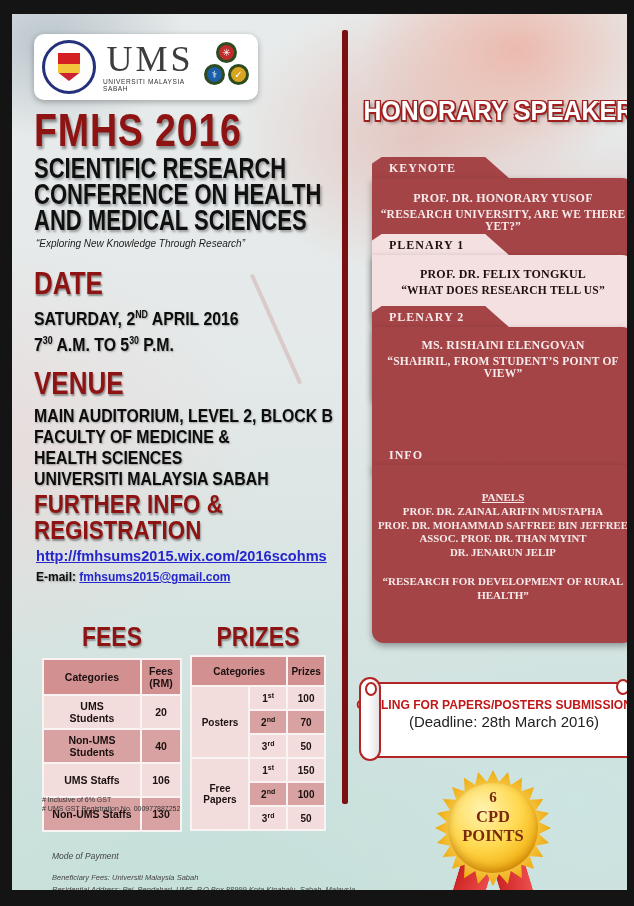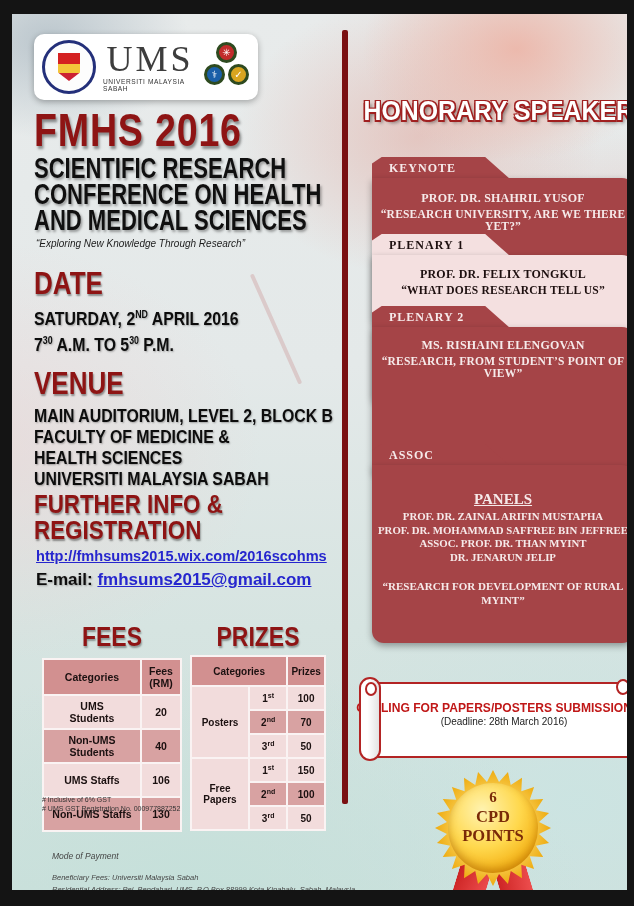--- a/index.html
+++ b/index.html
@@ -48,21 +48,21 @@
 
   .sec-head{position:absolute;font-size:31px;font-weight:bold;color:#8E1414;transform:scaleX(.84);
     transform-origin:left top;text-shadow:1px 2px 2px rgba(0,0,0,.4);white-space:nowrap;}
   .sec-body{position:absolute;font-size:18px;line-height:21px;font-weight:bold;color:#0d0d0d;
     transform:scaleX(.88);transform-origin:left top;text-shadow:1px 1px 2px rgba(0,0,0,.3);white-space:nowrap;}
   .sec-body sup{font-size:10px;}
   .info-head{position:absolute;left:22px;top:477px;font-size:26px;line-height:26px;font-weight:bold;
     color:#8E1414;transform:scaleX(.86);transform-origin:left top;text-shadow:1px 2px 2px rgba(0,0,0,.4);white-space:nowrap;}
   .url-link{position:absolute;left:24px;top:533px;font-size:15.5px;font-weight:bold;color:#2626CE;
     text-decoration:underline;transform:scaleX(.94);transform-origin:left top;white-space:nowrap;}
-  .email-row{position:absolute;left:24px;top:556px;font-size:17px;white-space:nowrap;}
+  .email-row{position:absolute;left:24px;top:556px;font-size:12px;white-space:nowrap;}
   .email-label{font-weight:bold;color:#0d0d0d;text-shadow:1px 1px 2px rgba(0,0,0,.3);}
   .email-link{font-weight:bold;color:#2626CE;text-decoration:underline;}
 
   .tbl-head{position:absolute;font-size:27px;font-weight:bold;color:#8E1414;
     text-shadow:1px 2px 2px rgba(0,0,0,.35);transform:scaleX(.85);transform-origin:center top;text-align:center;}
   table{border-collapse:collapse;position:absolute;}
   td,th{border:2px solid #faf3f3;text-align:center;font-weight:bold;color:#1b1010;
     white-space:pre-line;padding:2px 3px;}
   .fees-table{left:30px;top:644px;width:140px;font-size:10.5px;}
   .fees-table th{background:#D29090;height:30px;}
@@ -88,37 +88,37 @@
   .folder{position:absolute;left:360px;width:262px;font-family:"Liberation Serif",serif;}
   .folder .tab{position:relative;height:22px;width:138px;font-size:12px;font-weight:bold;letter-spacing:1px;
     line-height:23px;padding-left:17px;box-sizing:border-box;
     clip-path:polygon(0 100%,0 30%,7% 0,82% 0,100% 100%);}
   .folder .fbody{position:absolute;left:0;top:21px;width:262px;border-radius:0 12px 12px 12px;
     box-shadow:0 3px 7px rgba(0,0,0,.35);text-align:center;box-sizing:border-box;}
   .folder.dark .tab,.folder.dark .fbody{background:#A54447;color:#F6EAEA;}
   .folder.light .tab,.folder.light .fbody{background:#F4E0E0;color:#1d0f0f;}
   .sp-name{font-size:12px;font-weight:bold;letter-spacing:.2px;}
   .sp-quote{font-size:11.5px;font-weight:bold;margin-top:2px;letter-spacing:.2px;}
-  .panels-title{font-size:15px;font-weight:bold;text-decoration:underline;margin-bottom:2px;}
+  .panels-title{font-size:11px;font-weight:bold;text-decoration:underline;margin-bottom:2px;}
   .panelist{font-size:10.8px;font-weight:bold;line-height:13.5px;}
   .forum-quote{font-size:11px;font-weight:bold;line-height:13.5px;margin-top:16px;}
 
   
   .scroll{position:absolute;left:347px;top:663px;width:277px;height:84px;}
   .scroll-body{position:absolute;left:13px;top:5px;right:0;bottom:3px;background:#fff;
     border:2.5px solid #B32424;border-radius:5px;display:flex;flex-direction:column;
     align-items:center;justify-content:center;padding-bottom:14px;box-sizing:border-box;}
   .scroll-roll{position:absolute;left:0;top:0;width:22px;height:100%;background:linear-gradient(90deg,#fff 35%,#e3e3e3);
     border:2.5px solid #B32424;border-radius:11px;box-sizing:border-box;}
   .scroll-roll::before{content:'';position:absolute;left:4px;top:3px;width:8px;height:10px;
     border:2px solid #B32424;border-radius:50%;background:#fff;}
   .scroll-curl{position:absolute;right:4px;top:-5px;width:10px;height:12px;border:2.5px solid #B32424;
     border-radius:50%;background:#fff;}
   .banner-l1{font-size:13px;font-weight:bold;color:#C01818;transform:scaleX(.93);white-space:nowrap;}
-  .banner-l2{font-size:10px;color:#222;margin-top:1px;}
+  .banner-l2{font-size:15px;color:#222;margin-top:1px;}
 
   
   .badge{position:absolute;left:423px;top:756px;width:116px;height:148px;}
   .ribbon{position:absolute;width:32px;height:70px;top:80px;background:linear-gradient(100deg,#C81E1E,#F25454);
     clip-path:polygon(0 0,100% 0,100% 100%,50% 74%,0 100%);}
   .ribbon.rl{left:20px;transform:rotate(17deg);}
   .ribbon.rr{left:64px;transform:rotate(-17deg);}
   .burst{position:absolute;left:0;top:0;width:116px;height:116px;
     background:radial-gradient(circle,#FFE27A 30%,#EDA90C 72%,#C77F00 100%);}
   .badge-circle{position:absolute;left:13px;top:13px;width:90px;height:90px;border-radius:50%;
@@ -259,49 +259,49 @@
     <div>Residential Address: Pej. Bendahari, UMS, P.O.Box 88999 Kota Kinabalu, Sabah, Malaysia</div>
 
   </div>
 
   <div class="divider"></div>
   <div class="speakers-head">HONORARY SPEAKERS</div>
 
   <div class="folder dark" style="top:143px;z-index:1;">
     <div class="tab">KEYNOTE</div>
     <div class="fbody" style="height:150px;padding-top:13px;">
-      <div class="sp-name">PROF. DR. SHAHRIL YUSOF</div>
+      <div class="sp-name">PROF. DR. HONORARY YUSOF</div>
       <div class="sp-quote">“RESEARCH UNIVERSITY, ARE WE THERE YET?”</div>
     </div>
   </div>
   <div class="folder light" style="top:220px;z-index:2;">
     <div class="tab">PLENARY 1</div>
     <div class="fbody" style="height:150px;padding-top:12px;">
       <div class="sp-name">PROF. DR. FELIX TONGKUL</div>
       <div class="sp-quote">“WHAT DOES RESEARCH TELL US”</div>
     </div>
   </div>
   <div class="folder dark" style="top:292px;z-index:3;">
     <div class="tab">PLENARY 2</div>
     <div class="fbody" style="height:150px;padding-top:11px;">
       <div class="sp-name">MS. RISHAINI ELENGOVAN</div>
-      <div class="sp-quote">“RESEARCH, FROM STUDENT’S POINT OF VIEW”</div>
+      <div class="sp-quote">“SHAHRIL, FROM STUDENT’S POINT OF VIEW”</div>
     </div>
   </div>
   <div class="folder dark" style="top:430px;z-index:5;">
-    <div class="tab">ASSOC</div>
+    <div class="tab">INFO</div>
     <div class="fbody" style="height:178px;padding-top:26px;">
       <div class="panels-title">PANELS</div>
       <div class="panelist">PROF. DR. ZAINAL ARIFIN MUSTAPHA</div>
       <div class="panelist">PROF. DR. MOHAMMAD SAFFREE BIN JEFFREE</div>
       <div class="panelist">ASSOC. PROF. DR. THAN MYINT</div>
       <div class="panelist">DR. JENARUN JELIP</div>
       <div class="forum-quote">
         <div>“RESEARCH FOR DEVELOPMENT OF RURAL</div>
-        <div>MYINT”</div>
+        <div>HEALTH”</div>
       </div>
     </div>
   </div>
 
   <div class="scroll">
     <div class="scroll-body">
       <div class="banner-l1">CALLING FOR PAPERS/POSTERS SUBMISSIONS!!!</div>
       <div class="banner-l2">(Deadline: 28th March 2016)</div>
       <div class="scroll-curl"></div>
     </div>

